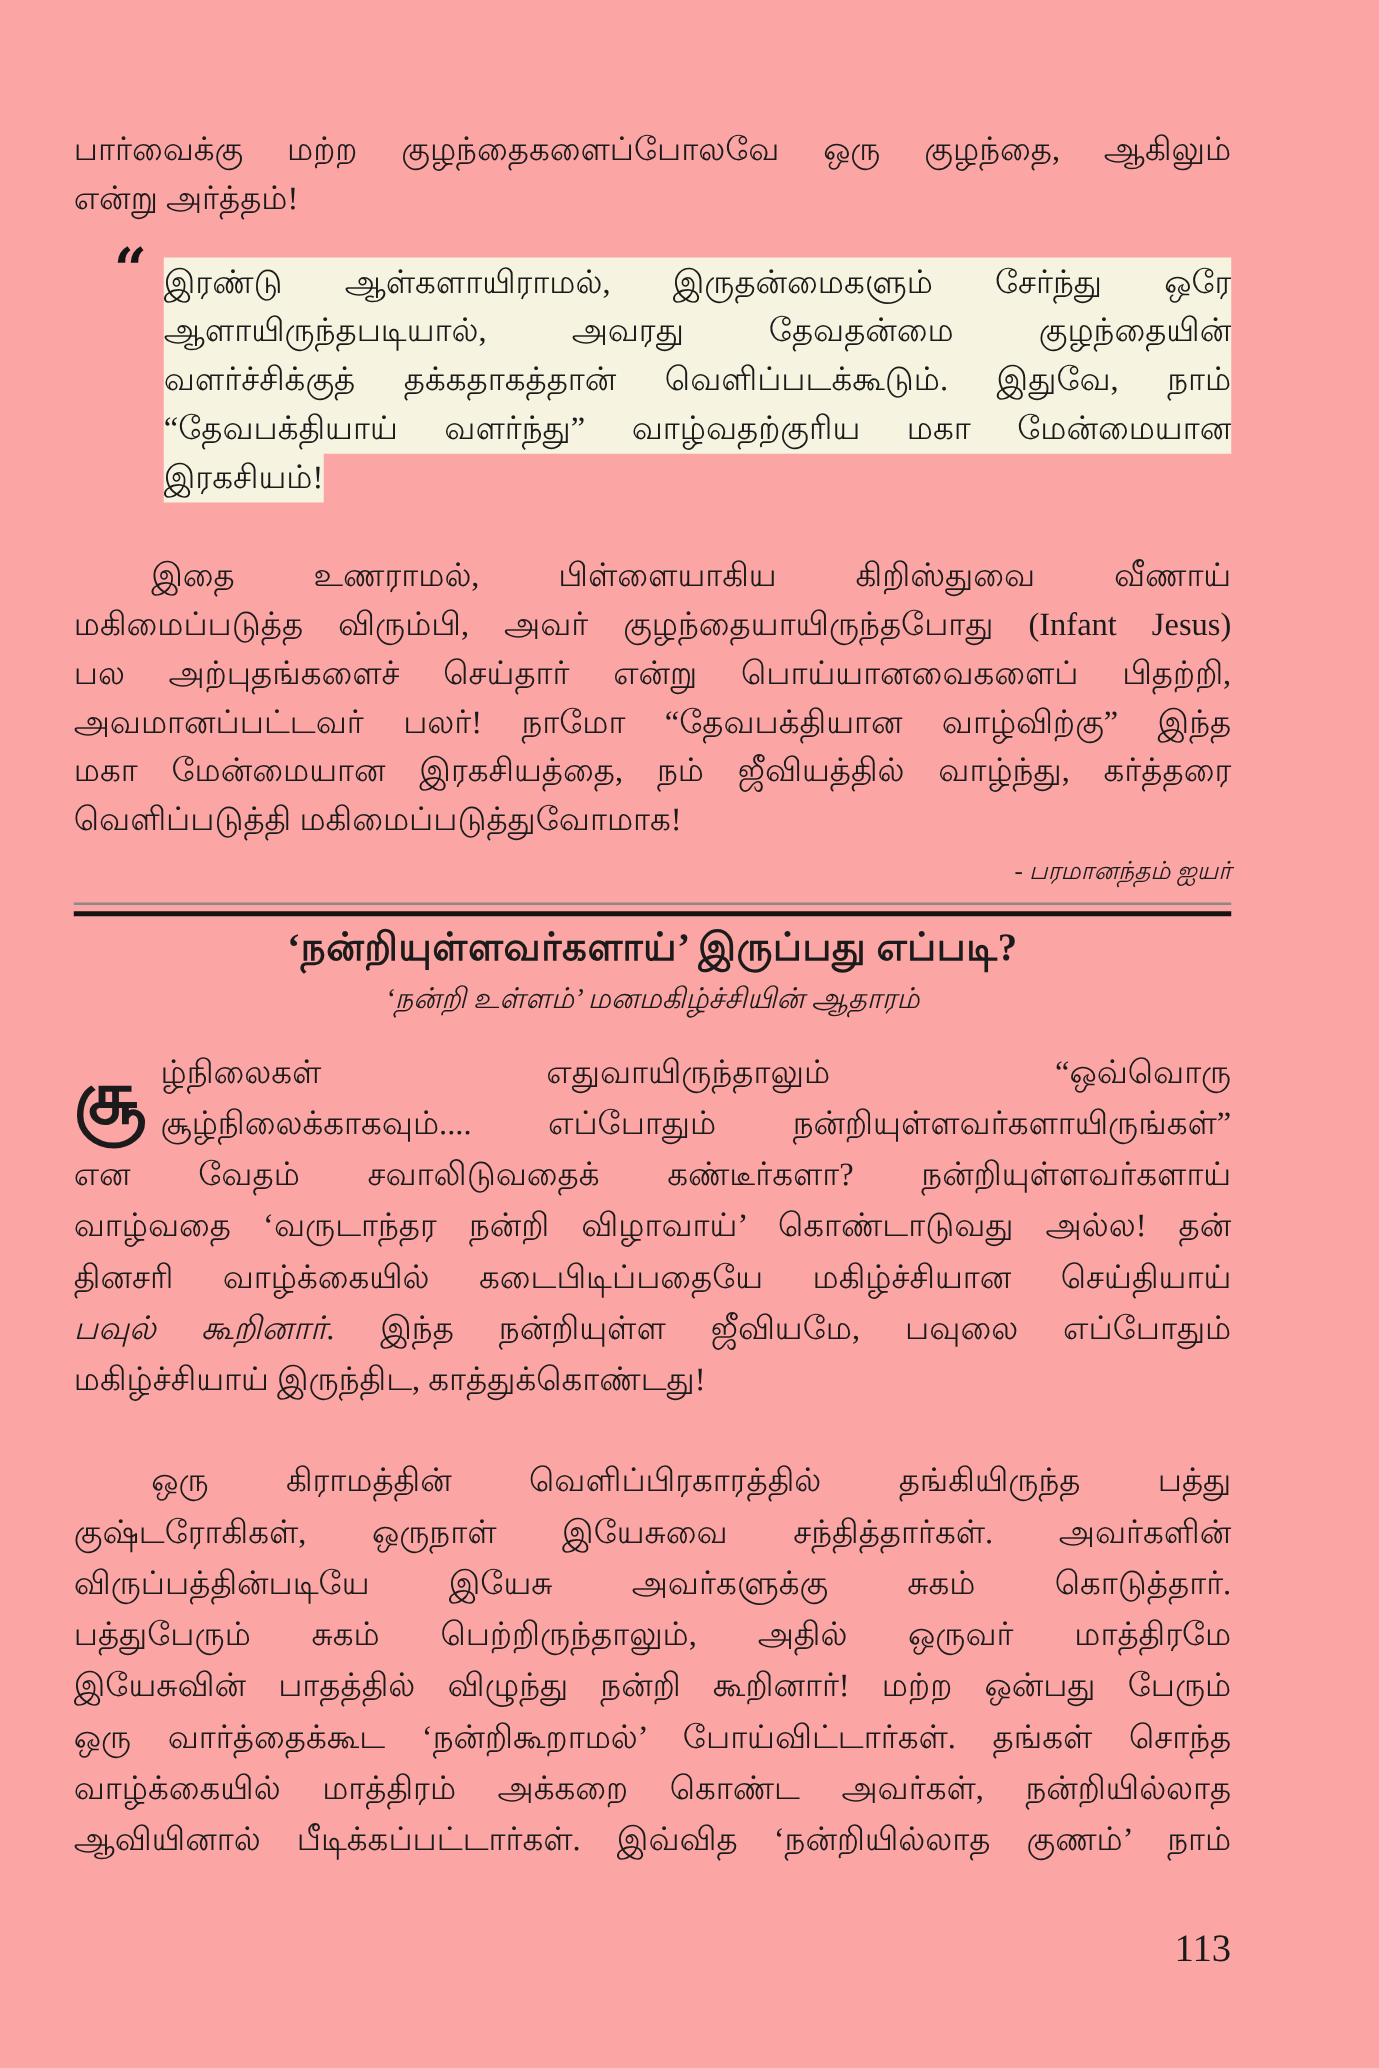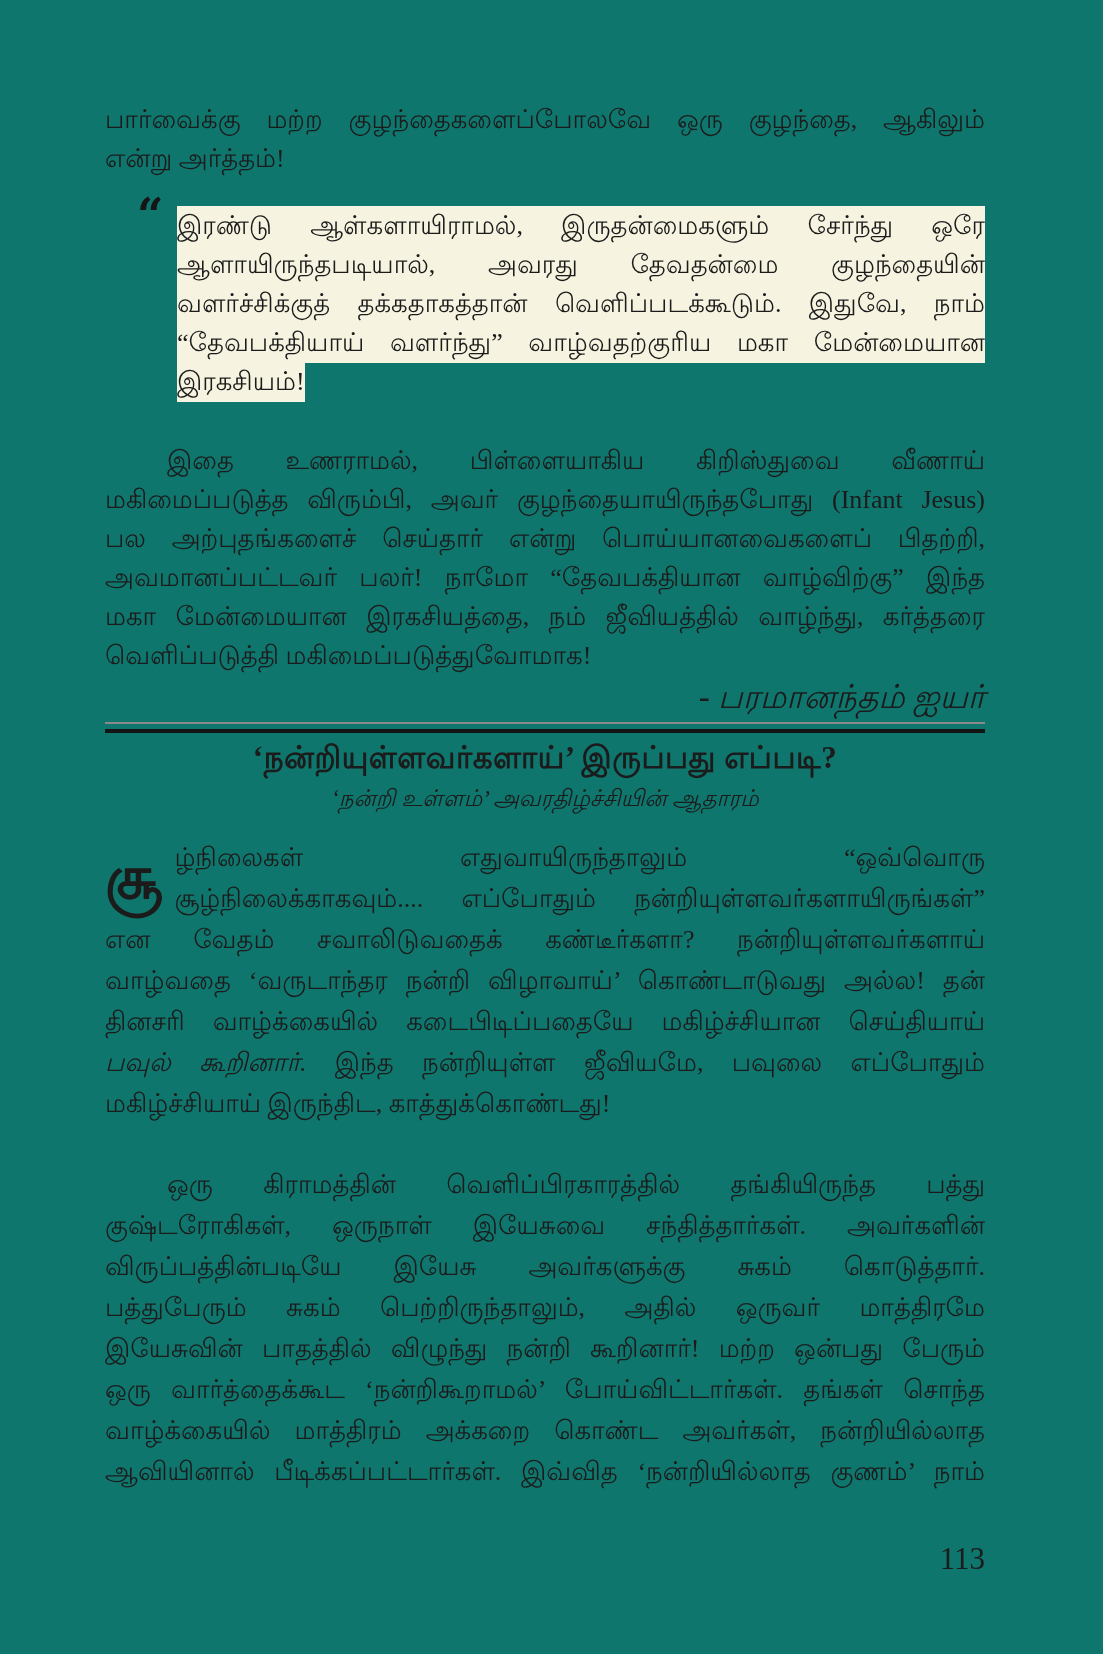--- a/index.html
+++ b/index.html
@@ -1,22 +1,22 @@
 <!DOCTYPE html>
 <html><head>
 <meta charset="utf-8">
 <style>
   html,body { margin:0; padding:0; background:#e8e8e8; }
   .page {
     position:relative;
     width:1103px; height:1654px;
     margin:0 auto;
-    background:#0f766e;
+    background:#fca5a5;
     box-sizing:border-box;
-    padding:100px 118px 0 105px;
+    padding:100px 118px 0 59px;
     font-family:"Liberation Serif","DejaVu Serif",serif;
     color:var(--txt,#1b1b1b);
     overflow:hidden;
   }
   .para { font-size:26px; }
   .ln { line-height:39px; text-align:justify; text-align-last:justify; white-space:normal; }
   .ln.last { text-align-last:left; }
   .b { font-weight:normal; }
   .i { font-style:italic;margin-top:24px; }
 
@@ -35,21 +35,21 @@
     background:var(--hl,#f6f4e0);
     padding:5px 0 6px 0;
     -webkit-box-decoration-break:clone; box-decoration-break:clone;
   }
 
   .p2 { margin-top:23px; }
   .attribution {
     margin-top:6px;
     text-align:right;
     font-style:italic;
-    font-size:33px; line-height:32px;
+    font-size:20px; line-height:32px;
   }
   .rule {
     margin-top:9px;
     height:5px;
     border-top:2px solid var(--rule-gray,#8a8a8a);
     border-bottom:4px solid var(--rule-dark,#141414);
   }
   .heading {
     margin-top:4px;
     text-align:center;
@@ -110,21 +110,21 @@
       <div class="ln"><span>மகா மேன்மையான இரகசியத்தை, நம் ஜீவியத்தில் வாழ்ந்து, கர்த்தரை</span></div>
       <div class="ln last"><span>வெளிப்படுத்தி மகிமைப்படுத்துவோமாக!</span></div>
     </div>
 
   <div class="attribution">- பரமானந்தம் ஐயர்</div>
 
   <div class="rule"></div>
 
   <div class="heading">‘நன்றியுள்ளவர்களாய்’ இருப்பது எப்படி?</div>
 
-  <div class="subheading">‘நன்றி உள்ளம்’ அவரதிழ்ச்சியின் ஆதாரம்</div>
+  <div class="subheading">‘நன்றி உள்ளம்’ மனமகிழ்ச்சியின் ஆதாரம்</div>
 
   <div class="para p3">
     <span class="dropcap">சூ</span>
   <div class="ln"><span>ழ்நிலைகள் எதுவாயிருந்தாலும் “ஒவ்வொரு</span></div>
       <div class="ln"><span>சூழ்நிலைக்காகவும்.... எப்போதும் நன்றியுள்ளவர்களாயிருங்கள்”</span></div>
       <div class="ln"><span>என வேதம் சவாலிடுவதைக் கண்டீர்களா? நன்றியுள்ளவர்களாய்</span></div>
       <div class="ln"><span>வாழ்வதை ‘வருடாந்தர நன்றி விழாவாய்’ கொண்டாடுவது அல்ல! தன்</span></div>
       <div class="ln"><span class="b">தினசரி வாழ்க்கையில்</span><span> கடைபிடிப்பதையே மகிழ்ச்சியான செய்தியாய்</span></div>
       <div class="ln"><span class="i">பவுல் கூறினார்.</span><span> இந்த நன்றியுள்ள ஜீவியமே, பவுலை எப்போதும்</span></div>
       <div class="ln last"><span>மகிழ்ச்சியாய் இருந்திட, காத்துக்கொண்டது!</span></div>

